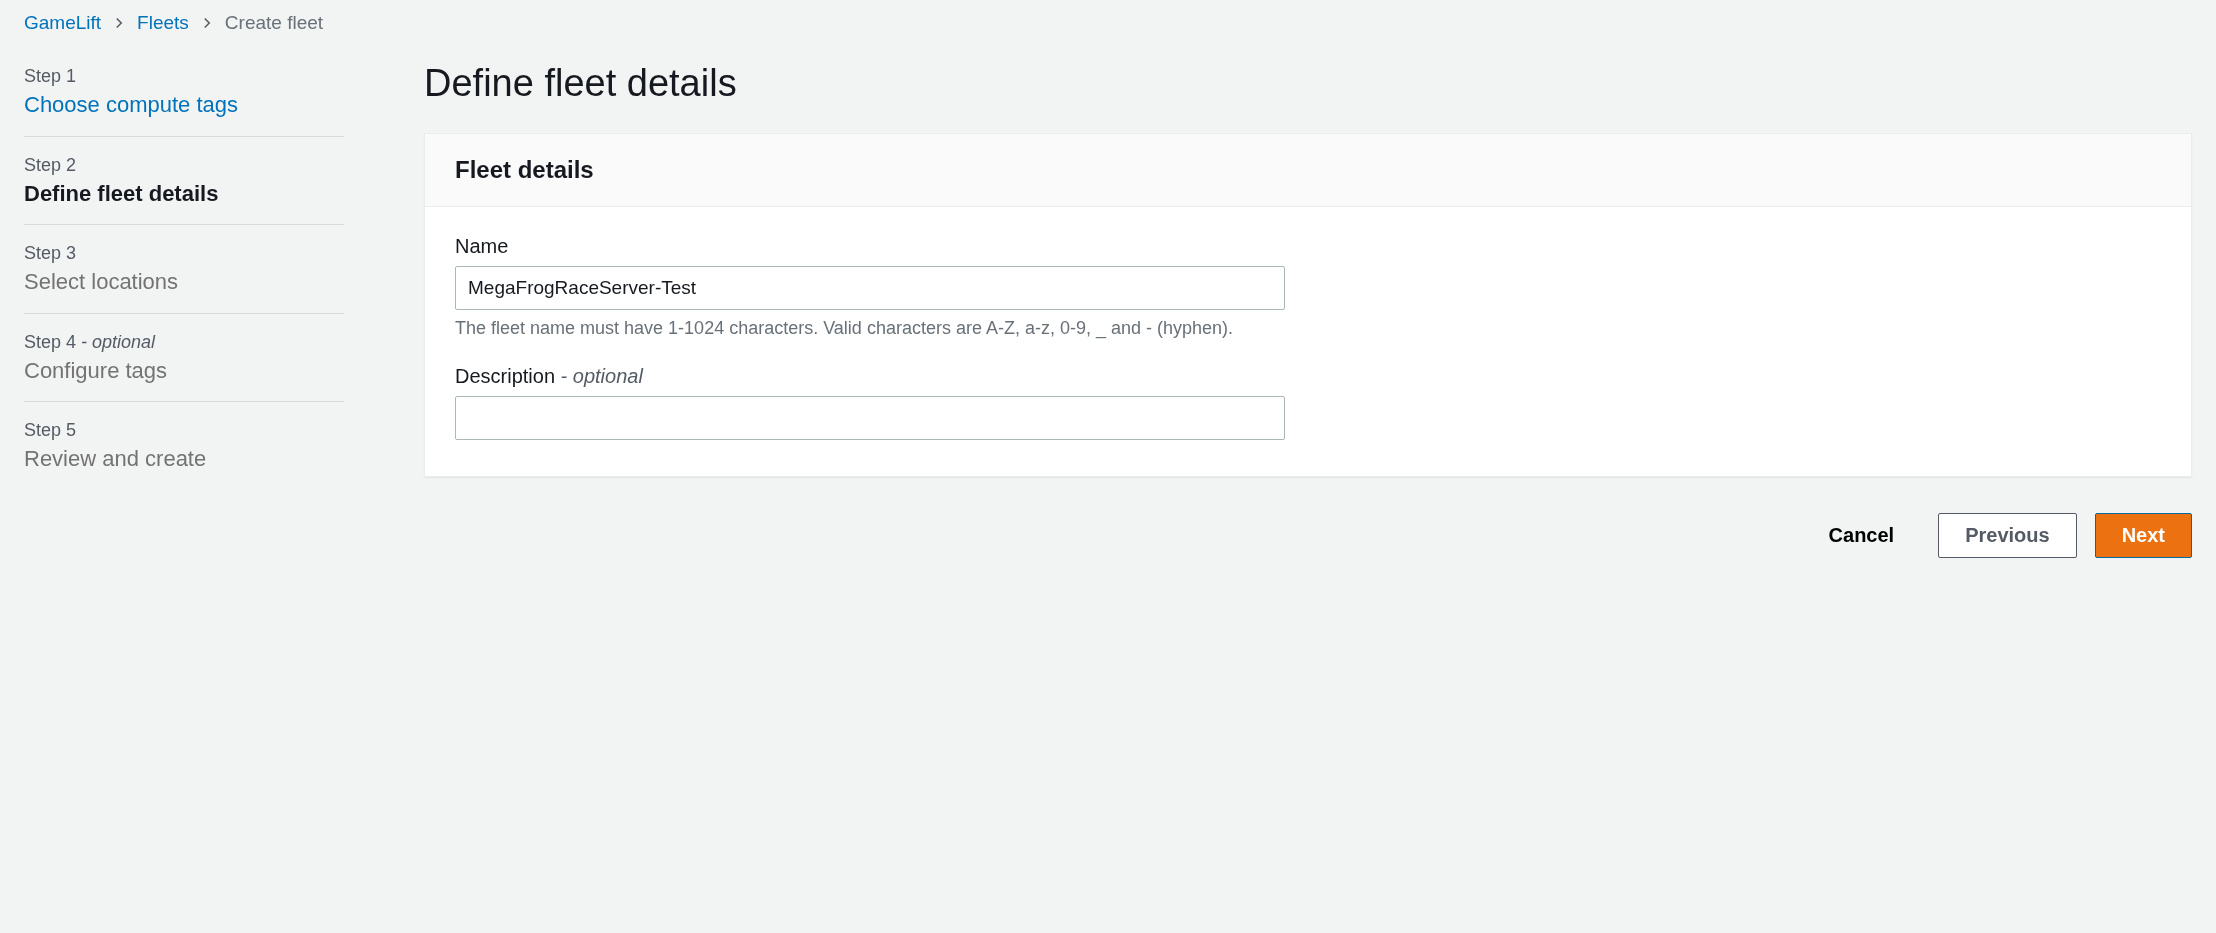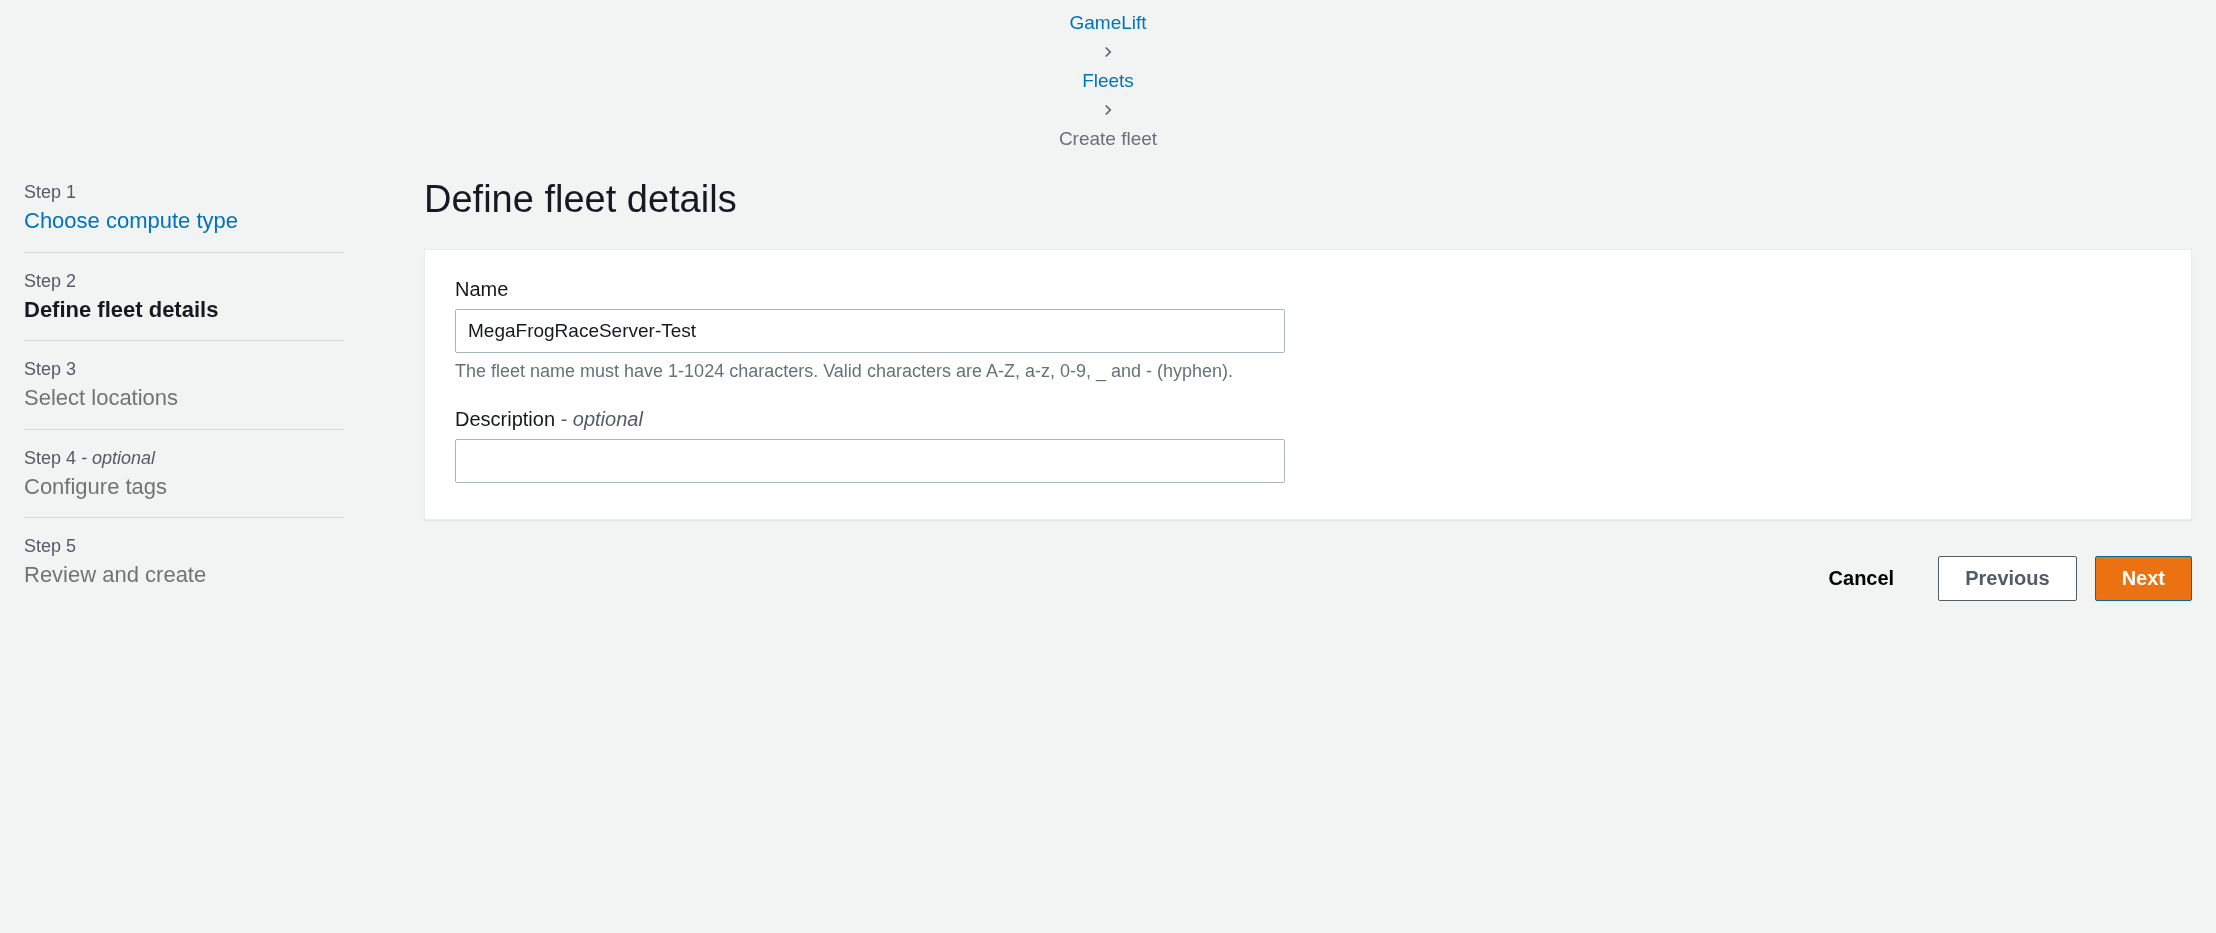--- a/index.html
+++ b/index.html
@@ -16,21 +16,20 @@
     .page {
       padding: 12px 24px 24px 24px;
     }
     
     .breadcrumb {
       display: flex;
       align-items: center;
       gap: 12px;
       font-size: 19px;
       margin-bottom: 28px;
-      flex-direction: column;
     }
     .breadcrumb a {
       color: #0073bb;
       text-decoration: none;
       cursor: pointer;
     }
     .breadcrumb .current {
       color: #687078;
     }
     .breadcrumb .chevron {
@@ -205,21 +204,21 @@
         </svg>
     </span>
     <span class="current">Create fleet</span>
   </nav>
 
   <div class="layout">
 
     <aside class="step-nav">
       <div class="step link">
         <div class="step-num">Step 1</div>
-        <div class="step-title">Choose compute type</div>
+        <div class="step-title">Choose compute tags</div>
       </div>
       <div class="step active">
         <div class="step-num">Step 2</div>
         <div class="step-title">Define fleet details</div>
       </div>
       <div class="step disabled">
         <div class="step-num">Step 3</div>
         <div class="step-title">Select locations</div>
       </div>
       <div class="step disabled">
@@ -229,20 +228,23 @@
       <div class="step disabled">
         <div class="step-num">Step 5</div>
         <div class="step-title">Review and create</div>
       </div>
     </aside>
 
     <main class="main">
       <h1 class="page-title">Define fleet details</h1>
 
       <section class="panel">
+        <div class="panel-header">
+          <h2>Fleet details</h2>
+        </div>
         <div class="panel-body">
 
           <div class="form-group">
             <label class="form-label">Name</label>
             <input type="text" class="form-input" value="MegaFrogRaceServer-Test" style="">
             <div class="form-hint">The fleet name must have 1-1024 characters. Valid characters are A-Z, a-z, 0-9, _ and - (hyphen).</div>
           </div>
 
           <div class="form-group">
             <label class="form-label"><span>Description</span><span class="optional"> - optional</span></label>

